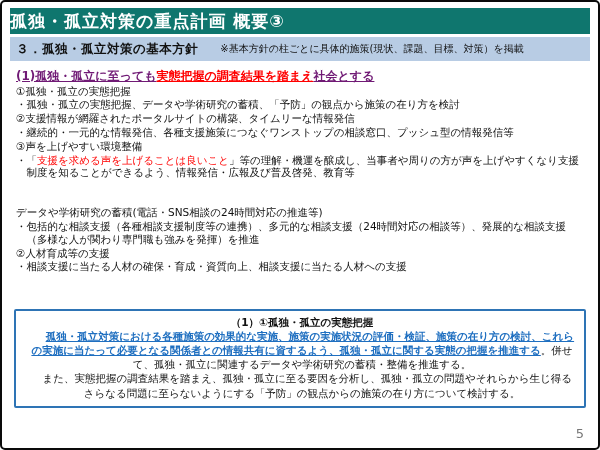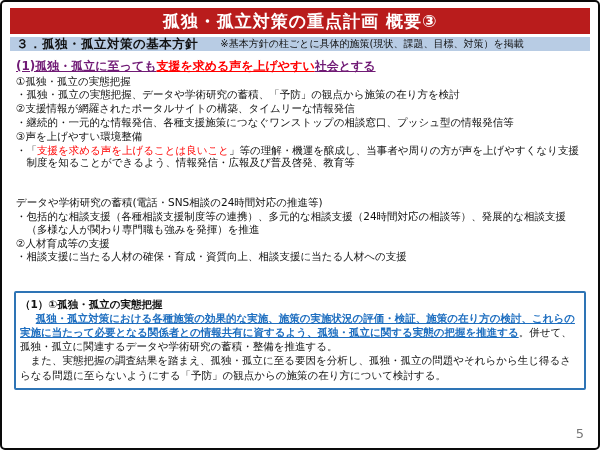--- a/index.html
+++ b/index.html
@@ -3,41 +3,41 @@
 <meta charset="utf-8">
 <style>
   html,body{margin:0;padding:0;background:#fff;}
   body{width:600px;height:450px;font-family:"DejaVu Sans","Liberation Sans",sans-serif;}
   .slide{
     position:relative;width:600px;height:450px;box-sizing:border-box;
     border:2px solid #0a0a0a;border-radius:5px;background:#fff;
     padding:6px 8px;overflow:hidden;
   }
   .title-bar{
-    height:26px;line-height:26px;background:#b91c1c;color:#fff;
-    text-align:center;font-size:17px;font-weight:bold;letter-spacing:1px;
+    height:26px;line-height:26px;background:#0f766e;color:#fff;
+    text-align:left;font-size:17px;font-weight:bold;letter-spacing:1px;
   }
   .section-bar{
-    margin-top:3px;height:14px;background:#B8CCE4;
+    margin-top:3px;height:24px;background:#B8CCE4;
     display:flex;align-items:center;padding:0 6px;box-sizing:border-box;
   }
   .section-bar .heading{font-size:12.5px;font-weight:bold;color:#111;letter-spacing:0.5px;}
   .section-bar .note{font-size:10px;color:#111;margin-left:22px;}
   .content{margin-top:8px;padding:0 6px;color:#111;font-size:10.5px;line-height:1.22;}
   .sec-heading{font-size:12px;font-weight:bold;margin:0 0 1px 0;}
   .u-black{text-decoration:underline;color:#701a75;}
   .u-red{text-decoration:underline;color:#FF0000;}
   .red{color:#FF0000;}
   .item-title{font-weight:normal;margin:1px 0 0 0;}
   .bullet{margin:1px 0 0 0;padding-left:1em;text-indent:-1em;}
   .section-block{margin:0;}
   .section-2{margin-top:27px;}
   .detail-box{
-    margin:28px 4px 0 4px;border:2px solid #2E74B5;border-radius:2px;
-    padding:4px 8px 6px 4px;font-size:10.5px;line-height:1.34;color:#111;
+    margin:36px 4px 0 4px;border:2px solid #2E74B5;border-radius:2px;
+    padding:4px 8px 6px 12px;font-size:10.5px;line-height:1.34;color:#111;text-align:center;
   }
   .detail-box .box-heading{font-weight:bold;margin:0;}
   .detail-box p{margin:0;}
   .indent-15{text-indent:1.5em;}
   .indent-10{text-indent:1em;}
   .u-blue{color:#1F6FC0;font-weight:bold;text-decoration:underline;}
   .page-number{
     position:absolute;right:14px;bottom:7px;color:#777;font-size:13px;
   }
 </style>
@@ -51,21 +51,21 @@
   </div>
 
   <div class="section-bar">
     <span class="heading">３．孤独・孤立対策の基本方針</span>
     <span class="note">※基本方針の柱ごとに具体的施策(現状、課題、目標、対策）を掲載</span>
   </div>
 
   <div class="content">
 
     <div class="section-block section-1">
-      <p class="sec-heading"><span class="u-black">(1)孤独・孤立に至っても</span><span class="u-red">支援を求める声を上げやすい</span><span class="u-black">社会とする</span></p>
+      <p class="sec-heading"><span class="u-black">(1)孤独・孤立に至っても</span><span class="u-red">実態把握の調査結果を踏まえ</span><span class="u-black">社会とする</span></p>
       <p class="item-title">①孤独・孤立の実態把握</p>
       <p class="bullet">・孤独・孤立の実態把握、データや学術研究の蓄積、「予防」の観点から施策の在り方を検討</p>
       <p class="item-title">②支援情報が網羅されたポータルサイトの構築、タイムリーな情報発信</p>
       <p class="bullet">・継続的・一元的な情報発信、各種支援施策につなぐワンストップの相談窓口、プッシュ型の情報発信等</p>
       <p class="item-title">③声を上げやすい環境整備</p>
       <p class="bullet"><span>・「</span><span class="red">支援を求める声を上げることは良いこと</span><span>」等の理解・機運を醸成し、当事者や周りの方が声を上げやすくなり支援制度を知ることができるよう、情報発信・広報及び普及啓発、教育等</span></p>
     </div>
 
     <div class="section-block section-2">
       <p class="item-title">データや学術研究の蓄積(電話・SNS相談の24時間対応の推進等)</p>

